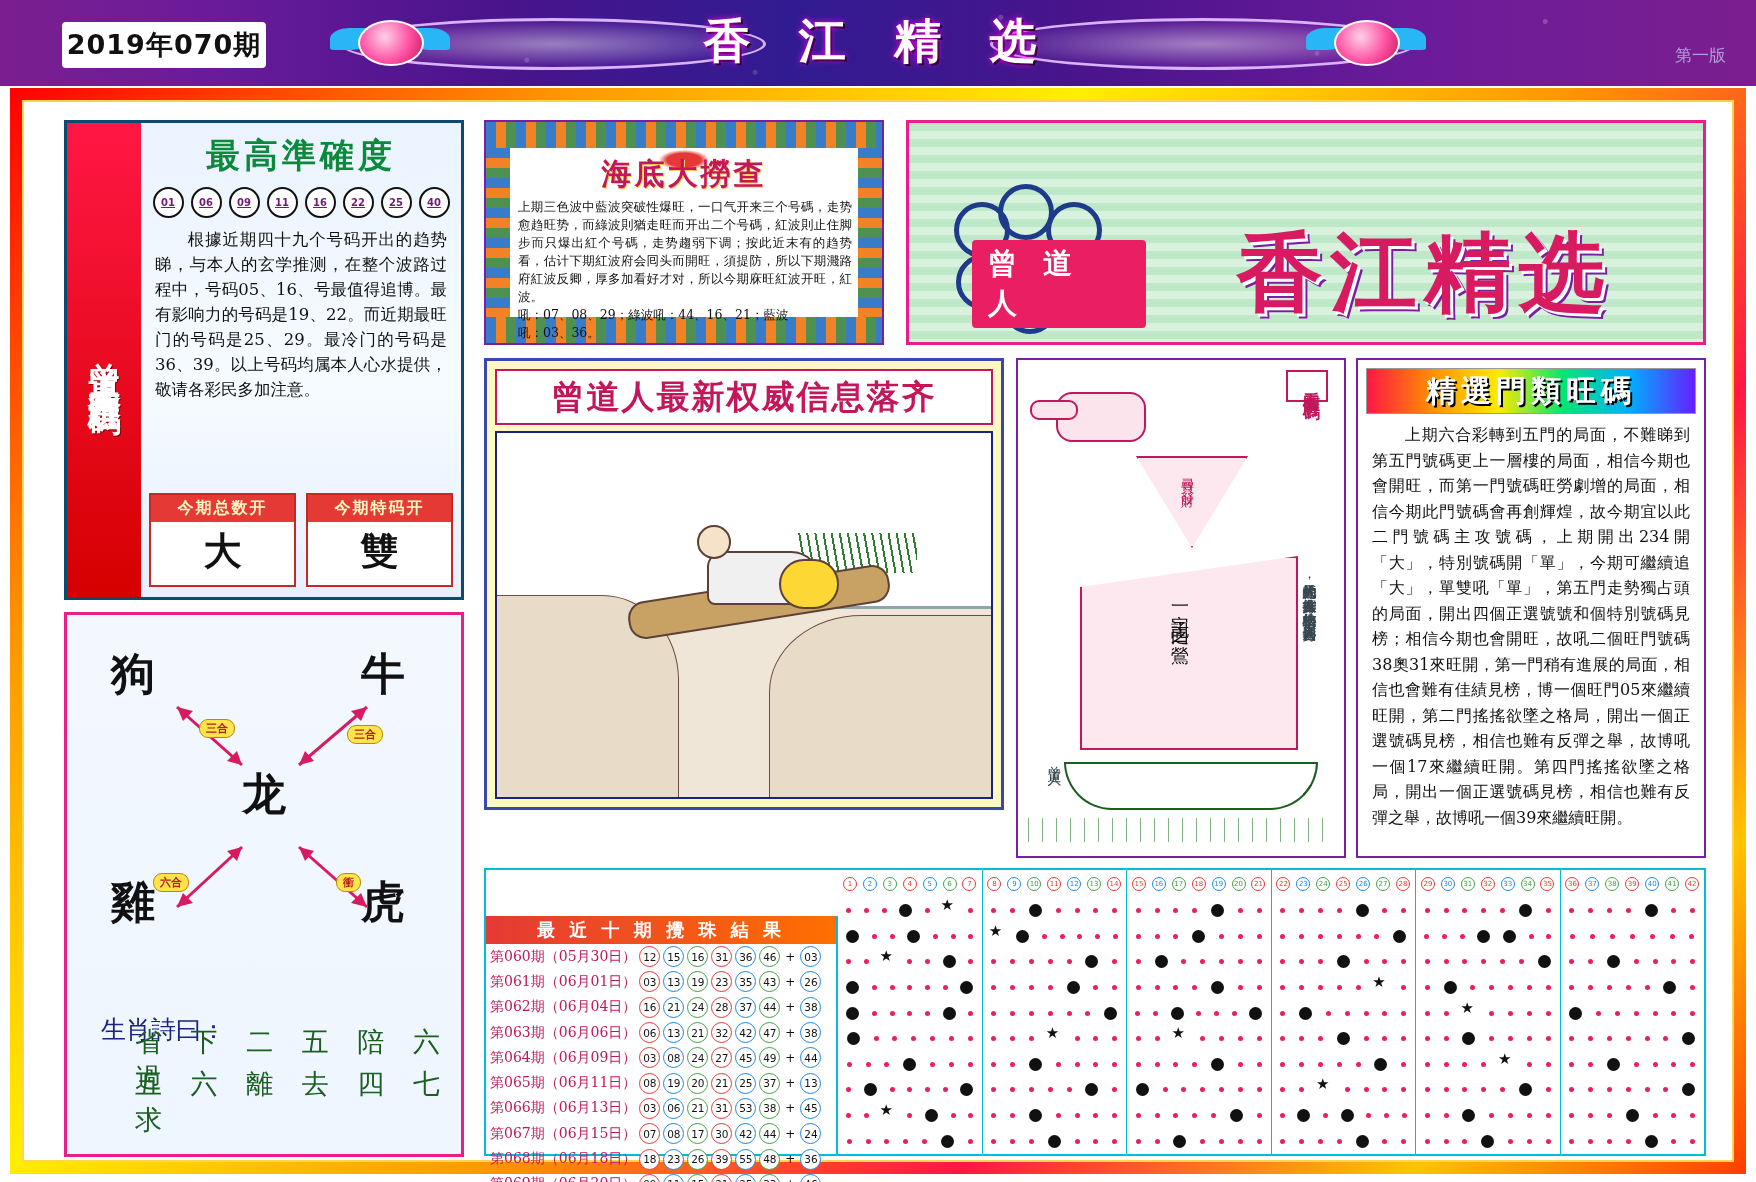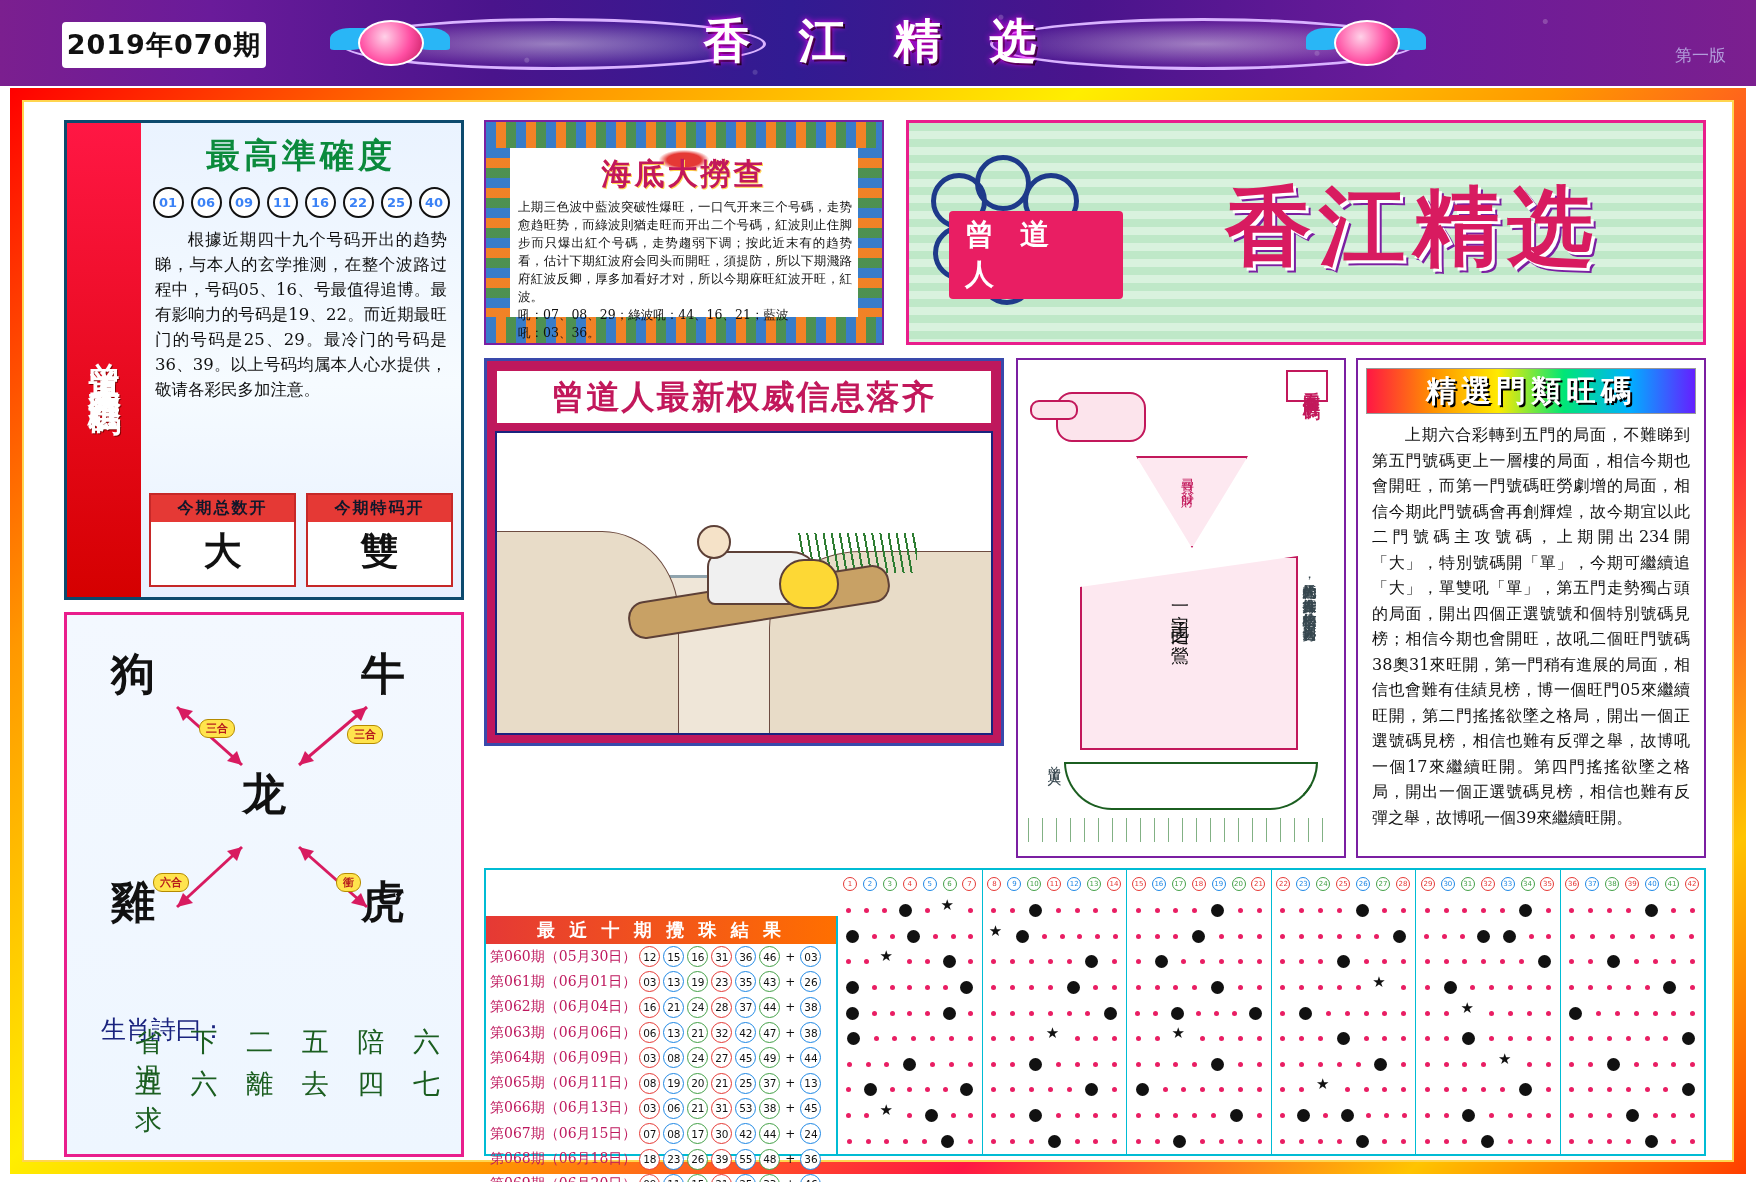--- a/index.html
+++ b/index.html
@@ -47,28 +47,28 @@
   .left-top{position:absolute;left:40px;top:18px;width:400px;height:480px;border:3px solid #0c4a6e;box-sizing:border-box;display:flex;}
   .vstrip{width:74px;background:linear-gradient(180deg,#ff1744,#d50000);display:flex;align-items:center;justify-content:center;}
   .vstrip .vt{writing-mode:vertical-rl;font-size:33px;font-weight:bold;color:#fff;letter-spacing:7px;
       font-family:"DejaVu Serif","Liberation Serif",serif;text-shadow:1px 1px 0 #7f0000;}
   .lt-body{flex:1;position:relative;background:linear-gradient(180deg,#eaf3ff,#f6fbff 55%,#e7f0ff);}
   .hdr1{margin:10px 8px 0;text-align:center;font-size:34px;font-weight:bold;color:#0b8a3c;
      font-family:"DejaVu Serif","Liberation Serif",serif;letter-spacing:4px;}
   .hdr2{text-align:center;font-size:31px;font-weight:bold;color:#e53935;margin-top:4px;letter-spacing:5px;
      font-family:"DejaVu Serif","Liberation Serif",serif;}
   .numrow{display:flex;justify-content:center;gap:7px;margin-top:8px;}
-  .numrow .b{width:27px;height:27px;border:2px solid #111;border-radius:50%;font-size:13px;font-weight:bold;
-     display:flex;align-items:center;justify-content:center;color:#3b82f6;background:#fff;}
+  .numrow .b{width:27px;height:27px;border:2px solid #111;border-radius:50%;font-size:10px;font-weight:bold;
+     display:flex;align-items:center;justify-content:center;color:#701a75;background:#fff;text-decoration:underline;}
   .ltext{margin:9px 14px 0;font-size:16.5px;line-height:25px;color:#111;text-align:justify;
      font-family:"DejaVu Serif","Liberation Serif",serif;}
   .ltext .ind{display:inline-block;width:32px;}
   .two-box{position:absolute;left:8px;right:8px;bottom:10px;display:flex;gap:10px;}
   .tb{flex:1;border:2px solid #c62828;background:#fff;}
-  .tb .cap{background:#e53935;color:#0f172a;text-align:center;font-size:16px;font-weight:bold;padding:3px 0;letter-spacing:2px;}
+  .tb .cap{background:#e53935;color:#fef9c3;text-align:center;font-size:16px;font-weight:bold;padding:3px 0;letter-spacing:2px;}
   .tb .val{text-align:center;font-size:38px;font-weight:bold;color:#111;padding:4px 0 8px;
      font-family:"DejaVu Serif","Liberation Serif",serif;}
 
   .left-bot{position:absolute;left:40px;top:510px;width:400px;height:545px;border:3px solid #e91e8c;box-sizing:border-box;
      background:linear-gradient(180deg,#f3f8ff,#eef6ff);}
   .zodiac{position:relative;width:100%;height:380px;}
   .zc{position:absolute;font-size:44px;font-weight:bold;color:#111;font-family:"DejaVu Serif","Liberation Serif",serif;}
   .zc.dog{left:44px;top:30px;}
   .zc.ox{right:56px;top:30px;}
   .zc.dragon{left:50%;top:150px;transform:translateX(-50%);}
@@ -89,30 +89,30 @@
   .sea-side.r{right:0;}
   .sea-title{position:absolute;left:0;right:0;top:32px;text-align:center;font-size:30px;font-weight:bold;color:#c2185b;
      font-family:"DejaVu Serif","Liberation Serif",serif;letter-spacing:3px;text-shadow:1px 1px 0 #ffd54f;}
   .sea-crab{position:absolute;left:50%;top:26px;transform:translateX(-50%);width:60px;height:24px;
      background:radial-gradient(ellipse at center,#e53935 40%,transparent 60%);}
   .sea-text{position:absolute;left:32px;right:30px;top:76px;font-size:12.5px;line-height:18px;color:#111;text-align:justify;
      font-family:"DejaVu Serif","Liberation Serif",serif;}
 
   
   .brand{position:absolute;left:882px;top:18px;width:800px;height:225px;border:3px solid #e91e8c;box-sizing:border-box;
-     background:repeating-linear-gradient(180deg,#bfe8c8 0 8px,#d9f2de 8px 16px);display:flex;align-items:center;}
+     background:repeating-linear-gradient(180deg,#bfe8c8 0 8px,#d9f2de 8px 16px);display:flex;align-items:flex-end;padding-left:23px;}
   .rings{position:relative;width:200px;height:160px;margin-left:14px;}
   .ring{position:absolute;width:46px;height:46px;border:5px solid #1e3a8a;border-radius:50%;}
   .brand-sub{position:absolute;left:26px;bottom:14px;background:#e91e63;color:#fff;font-size:29px;font-weight:bold;
      padding:4px 16px;border-radius:4px;letter-spacing:8px;font-family:"DejaVu Serif","Liberation Serif",serif;}
   .brand-title{flex:1;text-align:center;font-size:86px;font-weight:bold;color:#d81b60;letter-spacing:8px;
      font-family:"DejaVu Serif","Liberation Serif",serif;text-shadow:3px 3px 0 #fff,5px 5px 0 #7b1fa2;padding-bottom:10px;}
 
   
-  .pic{position:absolute;left:460px;top:256px;width:520px;height:388px;border:3px solid #3949ab;box-sizing:border-box;background:#be185d;}
+  .pic{position:absolute;left:460px;top:256px;width:520px;height:452px;border:3px solid #3949ab;box-sizing:border-box;background:#fef9c3;}
   .pic-cap{margin:8px;height:52px;border:2px solid #c2185b;background:#fff;display:flex;align-items:center;justify-content:center;}
   .pic-cap span{font-size:33px;font-weight:bold;color:#c2185b;letter-spacing:2px;font-family:"DejaVu Serif","Liberation Serif",serif;}
   .pic-art{position:absolute;left:8px;right:8px;top:70px;bottom:8px;border:2px solid #1a237e;
      background:linear-gradient(180deg,#ffffff 0 48%,#efe6d8 48% 100%);overflow:hidden;}
   .cliff{position:absolute;background:#e8dcc8;border:1.5px solid #6d4c41;}
   .cliff.lft{left:-10px;bottom:-10px;width:190px;height:210px;border-radius:0 40% 0 0;}
   .cliff.rgt{right:-10px;bottom:-10px;width:230px;height:190px;border-radius:40% 0 0 0;}
   .log{position:absolute;left:130px;top:150px;width:260px;height:34px;background:#c8a165;border:2px solid #5d4037;
      border-radius:17px;transform:rotate(-9deg);}
   .figure{position:absolute;left:190px;top:92px;width:150px;height:100px;}

